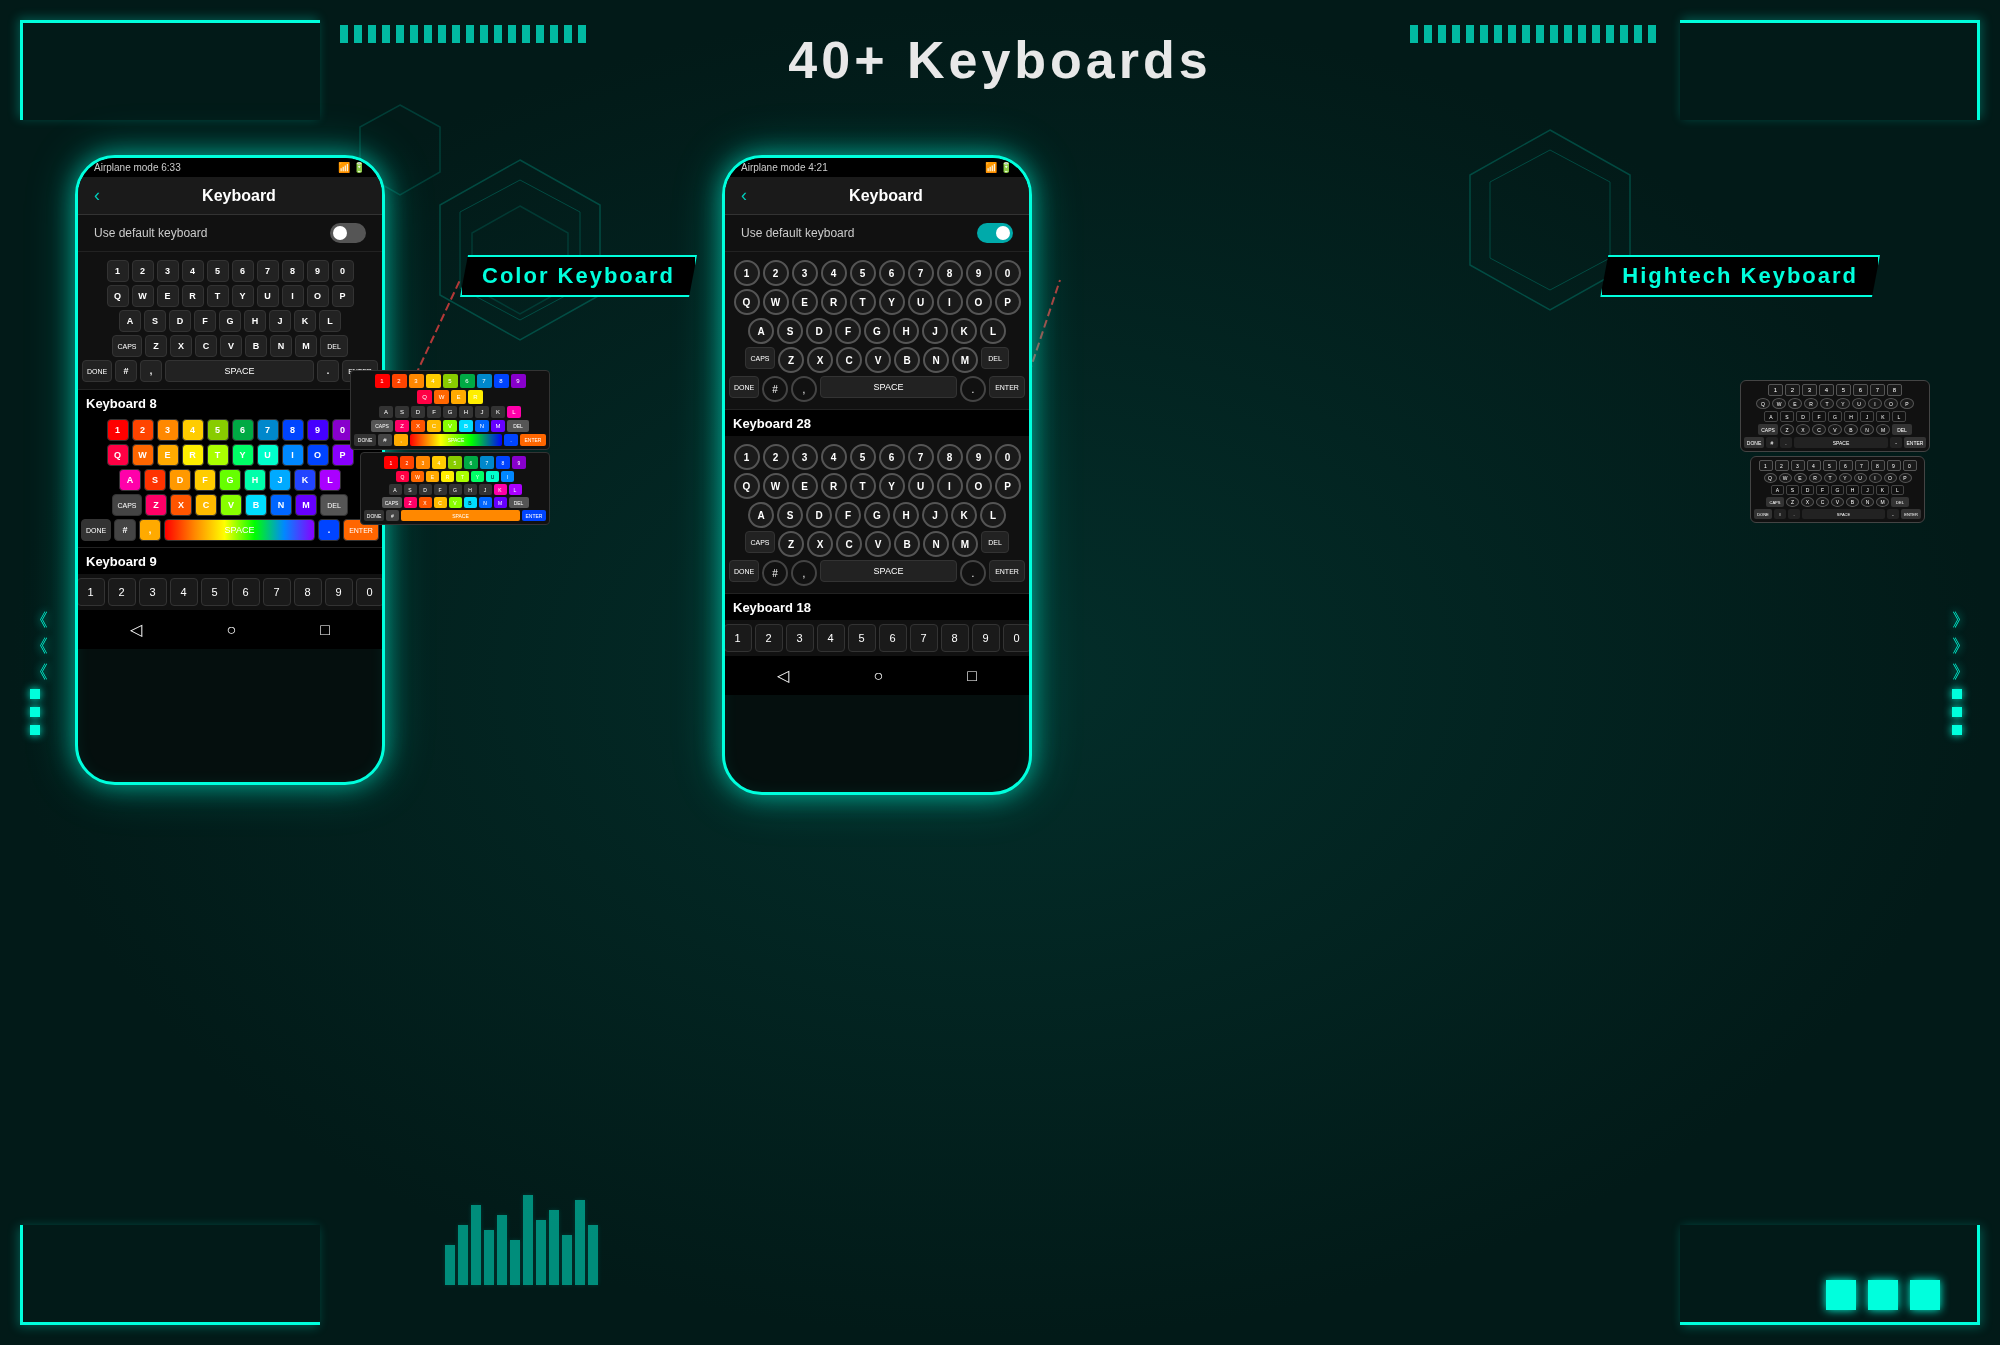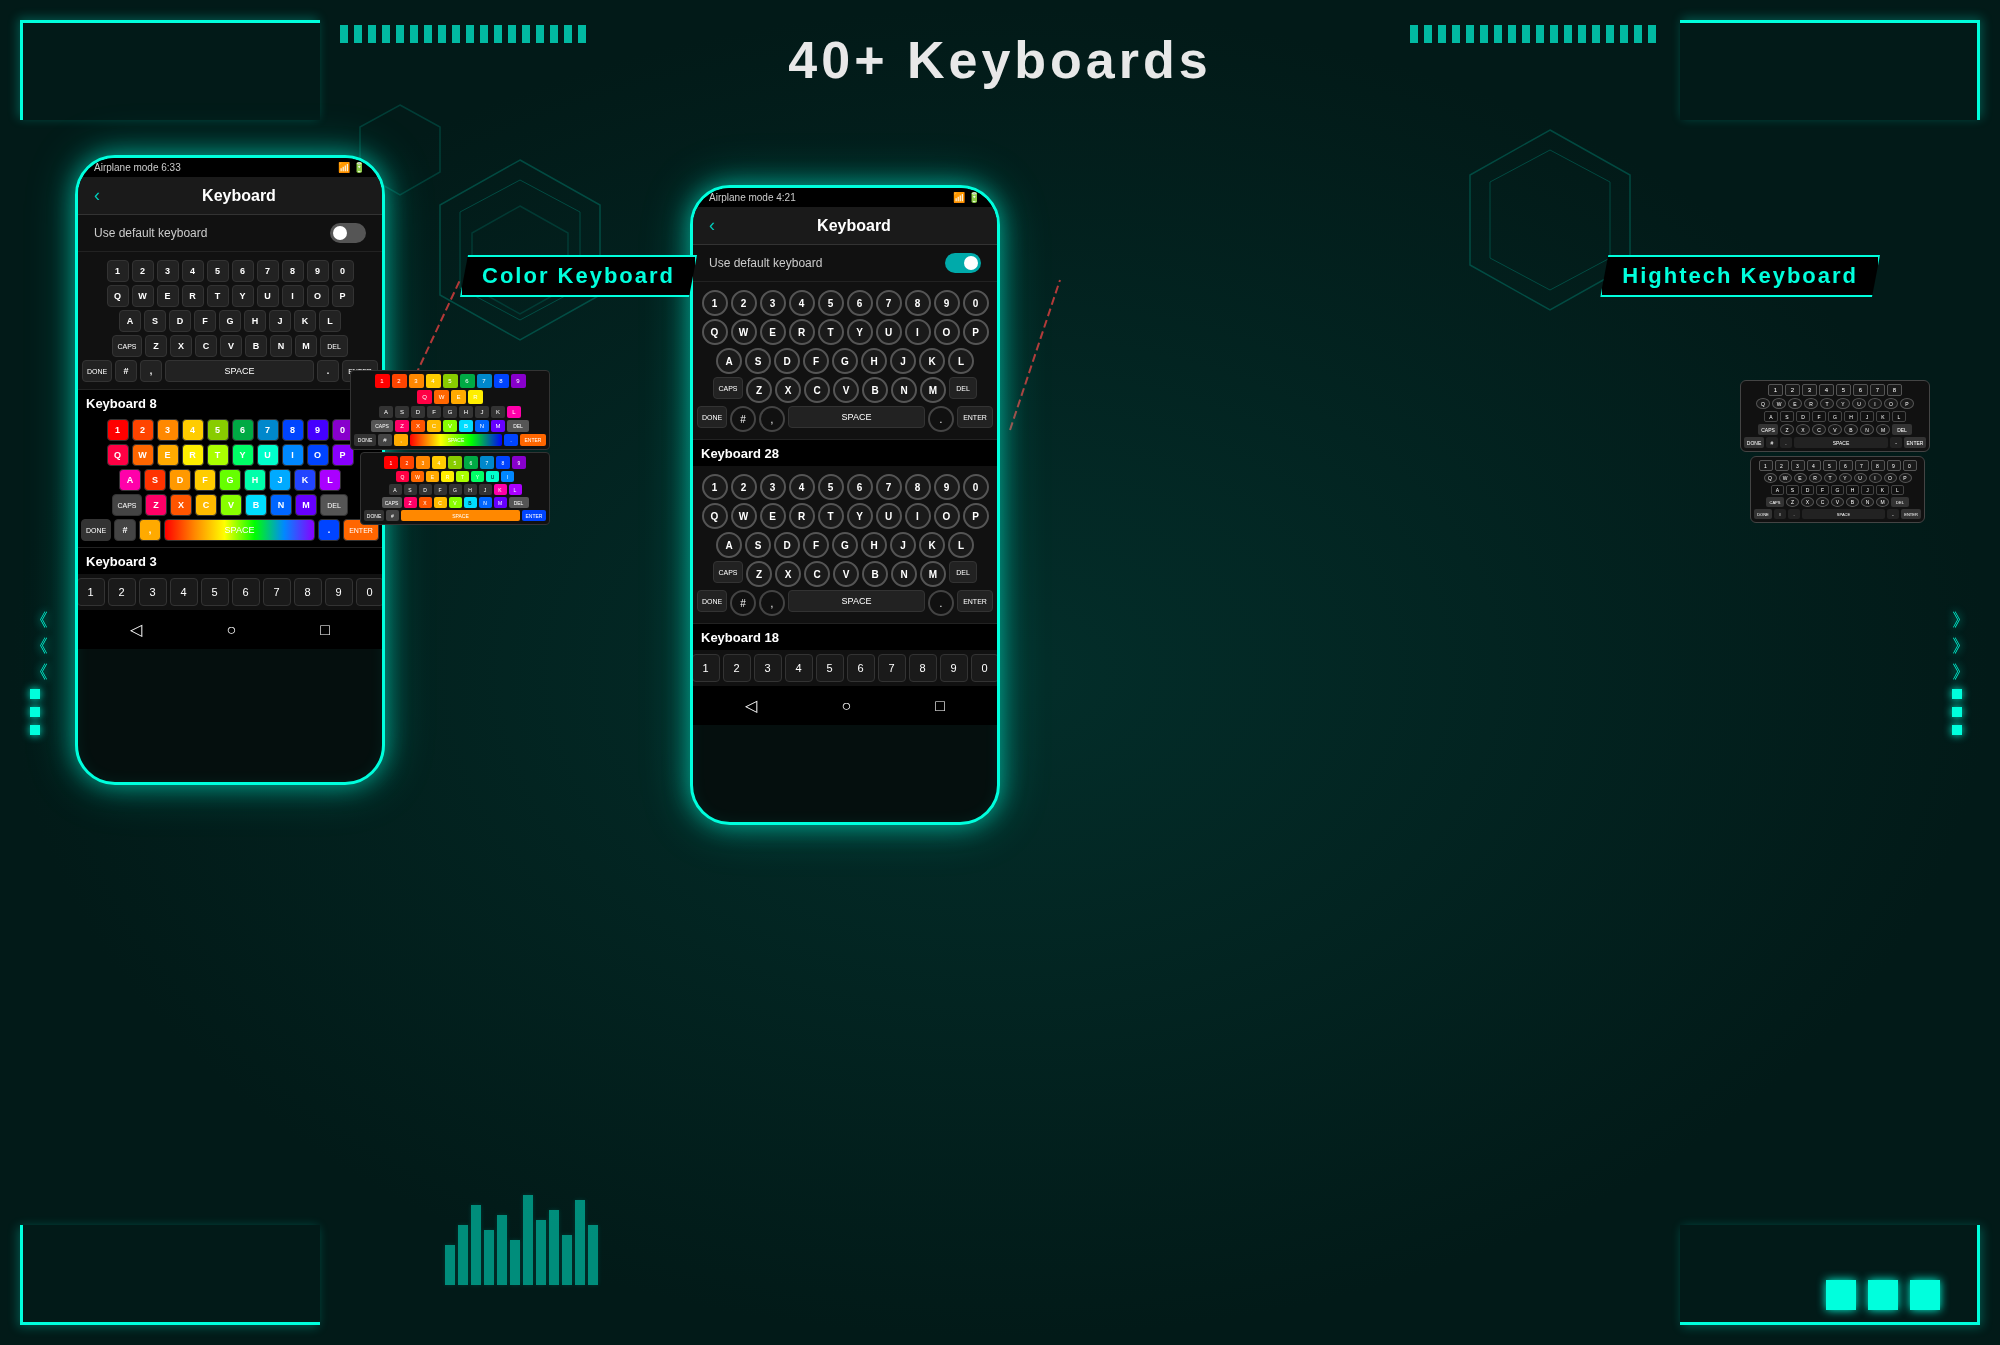--- a/index.html
+++ b/index.html
@@ -607,21 +607,21 @@
         <div class="kb-done" style="background:#333;">DONE</div>
         <div class="kb-key" style="background:#444;">#</div>
         <div class="kb-key" style="background:#ffaa00;">,</div>
         <div class="kb-space" style="background: linear-gradient(90deg,#ff0000,#ff8800,#ffff00,#00ff00,#0088ff,#8800ff);">SPACE</div>
         <div class="kb-key" style="background:#0044ff;">.</div>
         <div class="kb-enter" style="background:#ff6600;">ENTER</div>
       </div>
     </div>
 
     <div style="background:#000; padding:4px 8px; border-top:1px solid #222;">
-      <span style="color:#fff; font-size:13px; font-weight:bold;">Keyboard 3</span>
+      <span style="color:#fff; font-size:13px; font-weight:bold;">Keyboard 9</span>
     </div>
 
     <div class="num-keyboard">
       <div class="num-key">1</div>
       <div class="num-key">2</div>
       <div class="num-key">3</div>
       <div class="num-key">4</div>
       <div class="num-key">5</div>
       <div class="num-key">6</div>
       <div class="num-key">7</div>
@@ -740,21 +740,21 @@
     </div>
     <div style="display:flex; gap:2px; justify-content:center;">
       <div style="width:20px;height:11px;background:#333;border-radius:2px;font-size:5px;color:#fff;display:flex;align-items:center;justify-content:center;">DONE</div>
       <div style="width:13px;height:11px;background:#444;border-radius:2px;font-size:5px;color:#fff;display:flex;align-items:center;justify-content:center;">#</div>
       <div style="flex:1;height:11px;background:#ff8800;border-radius:2px;font-size:5px;color:#fff;display:flex;align-items:center;justify-content:center;">SPACE</div>
       <div style="width:24px;height:11px;background:#0044ff;border-radius:2px;font-size:5px;color:#fff;display:flex;align-items:center;justify-content:center;">ENTER</div>
     </div>
   </div>
 </div>
 
-<div class="phone-container" style="left: 690px; top: 155px; margin-top: 30px;">
+<div class="phone-container" style="left: 722px; top: 155px;">
   <div class="phone" style="width: 310px; height: 640px;">
 
     <div class="phone-status-bar">
       <span>Airplane mode  4:21</span>
       <span>📶 🔋</span>
     </div>
 
     <div class="phone-header">
       <span class="back-arrow">‹</span>
       <span class="title">Keyboard</span>

